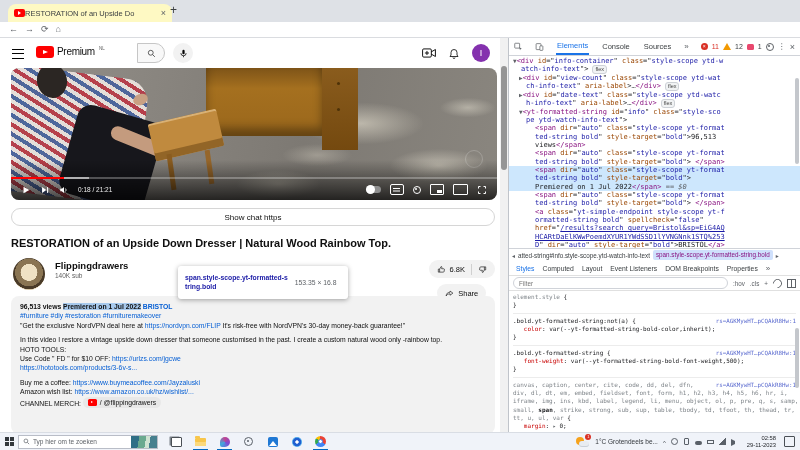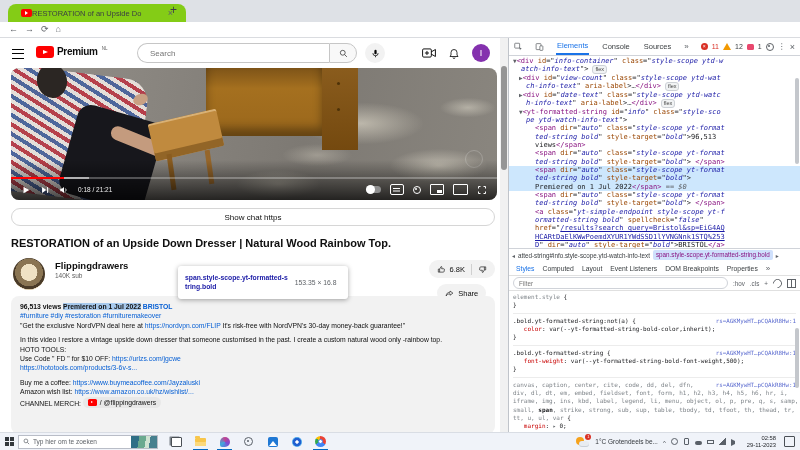--- a/index.html
+++ b/index.html
@@ -1,21 +1,21 @@
 <!DOCTYPE html>
 <html><head>
 <meta charset="utf-8">
 <style>
   html,body{margin:0;padding:0;}
   body{width:800px;height:450px;overflow:hidden;font-family:"Liberation Sans",sans-serif;background:#fff;-webkit-font-smoothing:antialiased;}
   .stage{position:relative;width:800px;height:450px;overflow:hidden;}
 
   
   .tabstrip{position:absolute;top:0;left:0;right:0;height:22px;background:#dee1e6;}
-  .tab{position:absolute;left:8px;top:4px;width:152px;height:18px;background:#84cc16;border-radius:8px 8px 0 0;display:flex;align-items:center;gap:0;padding:0 13px;}
+  .tab{position:absolute;left:8px;top:4px;width:152px;height:18px;background:#fef9c3;border-radius:8px 8px 0 0;display:flex;align-items:center;gap:0;padding:0 6px;}
   .favicon{width:11px;height:8px;background:#f00;border-radius:2px;position:relative;flex:none;}
   .favicon::after{content:"";position:absolute;left:4px;top:2px;border-left:3px solid #fff;border-top:2px solid transparent;border-bottom:2px solid transparent;}
   .tab-title{font-size:7.5px;color:#3c4043;white-space:nowrap;overflow:hidden;flex:1;}
   .tab-close{font-size:9px;color:#5f6368;flex:none;}
   .newtab{position:absolute;left:170px;top:3px;font-size:12px;color:#3c4043;}
   .addrbar{position:absolute;top:22px;left:0;right:0;height:16px;background:#fff;border-bottom:1px solid #dadce0;display:flex;align-items:center;gap:7px;padding:0 9px;box-sizing:border-box;}
   .navic{font-size:9px;color:#5f6368;line-height:1;}
   .omni{flex:1;height:12px;background:#f1f3f4;border-radius:6px;display:flex;align-items:center;gap:4px;padding:0 7px;margin:0 30px 0 4px;}
   .lock{width:6px;height:5px;border:1px solid #5f6368;border-radius:1px;position:relative;margin-top:2px;}
   .lock::before{content:"";position:absolute;left:1px;top:-3px;width:2px;height:2px;border:1px solid #5f6368;border-bottom:none;border-radius:2px 2px 0 0;}
@@ -27,21 +27,21 @@
   .pagescroll .thumb{position:absolute;left:1px;top:28px;width:6px;height:104px;background:#959595;border-radius:3px;}
   .devtools{position:absolute;top:38px;left:508px;right:0;bottom:18px;background:#fff;border-left:1px solid #c0c4ca;box-sizing:border-box;overflow:hidden;}
 
   
   .mast{position:absolute;top:0;left:0;width:100%;height:30px;background:#fff;}
   .burger{position:absolute;left:12px;top:11px;width:12px;height:8px;border-top:1.5px solid #030303;border-bottom:1.5px solid #030303;}
   .burger::after{content:"";position:absolute;left:0;top:2.8px;width:12px;height:1.5px;background:#030303;}
   .ytlogo{position:absolute;left:36px;top:8px;display:flex;align-items:flex-start;gap:3px;}
   .ytmark{width:18px;height:12px;background:#f00;border-radius:3px;position:relative;}
   .ytmark::after{content:"";position:absolute;left:7px;top:3.5px;border-left:5px solid #fff;border-top:2.7px solid transparent;border-bottom:2.7px solid transparent;}
-  .brand{font-size:10px;font-weight:bold;letter-spacing:-.3px;color:#0f0f0f;line-height:12px;}
+  .brand{font-size:10px;font-weight:normal;letter-spacing:-.3px;color:#0f0f0f;line-height:12px;}
   .region{font-size:4.5px;color:#606060;margin-left:1px;}
   .searchwrap{position:absolute;left:137px;top:5px;height:20px;display:flex;align-items:stretch;}
   .searchbox{width:192px;border:1px solid #c6c6c6;border-right:none;border-radius:10px 0 0 10px;display:flex;align-items:center;padding-left:10px;box-sizing:border-box;}
   .searchbox input{border:none;outline:none;background:transparent;font-size:8px;width:150px;font-family:"Liberation Sans",sans-serif;color:#0f0f0f;}
   .searchbtn{width:28px;border:1px solid #c6c6c6;background:#f8f8f8;border-radius:0 10px 10px 0;display:flex;align-items:center;justify-content:center;box-sizing:border-box;}
   .micbtn{margin-left:8px;width:20px;height:20px;border-radius:50%;background:#f2f2f2;display:flex;align-items:center;justify-content:center;}
   .mast-right{position:absolute;right:10px;top:6px;display:flex;align-items:center;gap:12px;}
   .avatar{width:18px;height:18px;border-radius:50%;background:#8431ae;color:#fff;font-size:9px;display:flex;align-items:center;justify-content:center;}
 
   
@@ -117,21 +117,21 @@
   .gearg{width:8px;height:8px;border:1.4px solid #5f6368;border-radius:50%;position:relative;box-sizing:border-box;}
   .gearg::after{content:"";position:absolute;left:1.4px;top:1.4px;width:2px;height:2px;background:#5f6368;border-radius:50%;}
   .kebab{font-size:8px;color:#5f6368;}
   .dt-close{font-size:9px;color:#5f6368;}
 
   .dt-tree{position:absolute;top:18px;left:0;right:0;height:192px;overflow:hidden;font-family:"DejaVu Sans Mono","DejaVu Sans",monospace;font-size:7px;line-height:8.35px;white-space:pre;color:#202124;padding-top:1px;box-sizing:border-box;}
   .cl{min-height:8.35px;}
   .cl.sel{background:#cde7fd;}
   .c-t{color:#881280;}
   .c-a{color:#994500;}
-  .c-v{color:#1a1aa6;font-style:italic;}
+  .c-v{color:#1a1aa6;}
   .c-p{color:#202124;}
   .c-g{color:#5f6368;}
   .c-ar{color:#5f6368;font-size:6px;}
   .c-eq{color:#5f6368;font-style:italic;}
   .c-lnk{color:#1a1aa6;text-decoration:underline;}
   .c-b{display:inline-block;font-family:"Liberation Sans",sans-serif;font-size:5.5px;line-height:6.5px;color:#444;background:#f1f3f4;border:1px solid #cdd1d6;border-radius:3px;padding:0 2px;margin-left:4px;vertical-align:middle;}
   .c-prop{color:#c80000;}
   .c-val{color:#202124;}
   .c-sel{color:#202124;}
   .c-gsel{color:#80868b;}
@@ -220,23 +220,20 @@
   <div class="page">
 
     <div class="mast">
       <div class="burger"></div>
       <div class="ytlogo">
         <span class="ytmark"></span>
         <span class="brand">Premium</span>
         <span class="region">NL</span>
       </div>
       <div class="searchwrap">
-        <div class="searchbox">
-          <input placeholder="Search" style="">
-        </div>
         <div class="searchbtn">
           <svg width="9" height="9" viewBox="0 0 24 24">
               <circle cx="10" cy="10" r="6.5" fill="none" stroke="#30323" stroke-width="2" style="stroke:#303030"></circle>
               <line x1="15" y1="15" x2="21" y2="21" stroke="#303030" stroke-width="2"></line>
             </svg>
         </div>
         <div class="micbtn">
           <svg width="9" height="9" viewBox="0 0 24 24">
               <rect x="9" y="2" width="6" height="12" rx="3" fill="#030303"></rect>
               <path d="M5 11a7 7 0 0 0 14 0" fill="none" stroke="#030303" stroke-width="2"></path>

